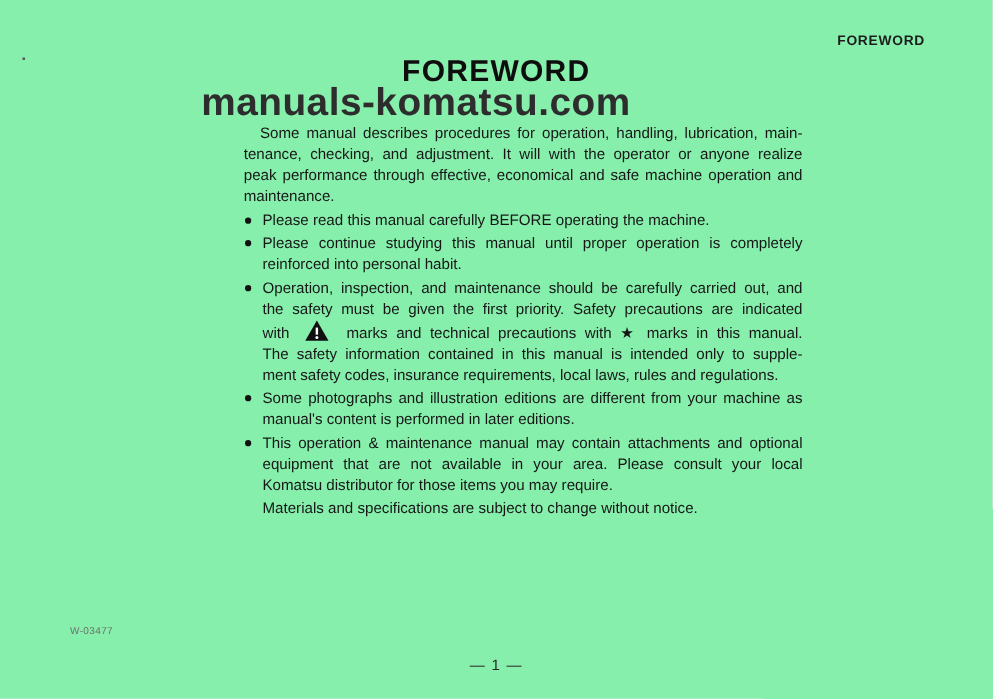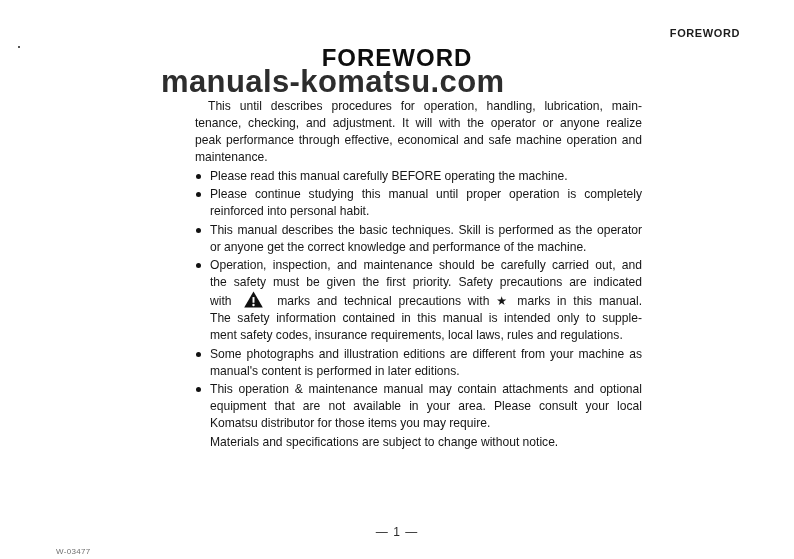--- a/index.html
+++ b/index.html
@@ -1,19 +1,19 @@
 <!DOCTYPE html>
 <html><head>
 <meta charset="utf-8">
 <style>
   html,body{margin:0;padding:0;background:#e8e8e8;}
   .page{
     position:relative;
     width:794px;height:559px;
-    background:#ffffff;
+    background:#86efac;
     overflow:hidden;
     font-family:"Liberation Sans","DejaVu Sans",sans-serif;
     color:#141414;
   }
   .corner-header{
     position:absolute;top:27px;right:54px;
     font-size:11px;font-weight:bold;letter-spacing:.6px;color:#1c1c1c;
   }
   .doc-title{
     position:absolute;top:44px;left:0;width:100%;
@@ -60,21 +60,21 @@
   .closing-line{
     padding-left:15px;margin-top:1.5px;
   }
   .warn-icon{
     display:inline-block;
     vertical-align:-3px;
     margin:0 6px 0 5px;
     line-height:0;
   }
   .footer-code{
-    position:absolute;left:56px;top:547px;
+    position:absolute;left:56px;top:500px;
     font-size:8px;color:#6f6f6f;letter-spacing:.3px;
   }
   .page-number{
     position:absolute;left:0;top:525px;width:100%;
     text-align:center;font-size:12px;color:#2a2a2a;letter-spacing:1px;
   }
 </style>
 </head>
 <body>
 
@@ -83,44 +83,37 @@
   <div class="speck"></div>
 
   <div class="corner-header">FOREWORD</div>
 
   <div class="doc-title">FOREWORD</div>
 
   <div class="watermark">manuals-komatsu.com</div>
 
   <div class="content">
     <div class="intro">
-        <div class="jline indent">This until describes procedures for operation, handling, lubrication, main-</div>
+        <div class="jline indent">Some manual describes procedures for operation, handling, lubrication, main-</div>
         <div class="jline">tenance, checking, and adjustment. It will with the operator or anyone realize</div>
         <div class="jline">peak performance through effective, economical and safe machine operation and</div>
         <div class="jline last">maintenance.</div>
       </div>
     <div>
         <div class="bullet-item">
           <span class="bullet-marker"></span>
           <div class="bullet-lines">
             <div class="jline last">Please read this manual carefully BEFORE operating the machine.</div>
           </div>
         </div>
         <div class="bullet-item">
           <span class="bullet-marker"></span>
           <div class="bullet-lines">
             <div class="jline">Please continue studying this manual until proper operation is completely</div>
             <div class="jline last">reinforced into personal habit.</div>
-          </div>
-        </div>
-        <div class="bullet-item">
-          <span class="bullet-marker"></span>
-          <div class="bullet-lines">
-            <div class="jline">This manual describes the basic techniques. Skill is performed as the operator</div>
-            <div class="jline last">or anyone get the correct knowledge and performance of the machine.</div>
           </div>
         </div>
         <div class="bullet-item">
           <span class="bullet-marker"></span>
           <div class="bullet-lines">
             <div class="jline">Operation, inspection, and maintenance should be carefully carried out, and</div>
             <div class="jline">the safety must be given the first priority. Safety precautions are indicated</div>
             <div class="jline">with <span class="warn-icon"><svg viewBox="0 0 24 21" width="21" height="17">
                   <path d="M12 0.5 L23.5 20.5 L0.5 20.5 Z" fill="#101010"></path>
                   <rect x="10.8" y="7.5" width="2.4" height="7" fill="#ffffff"></rect>

